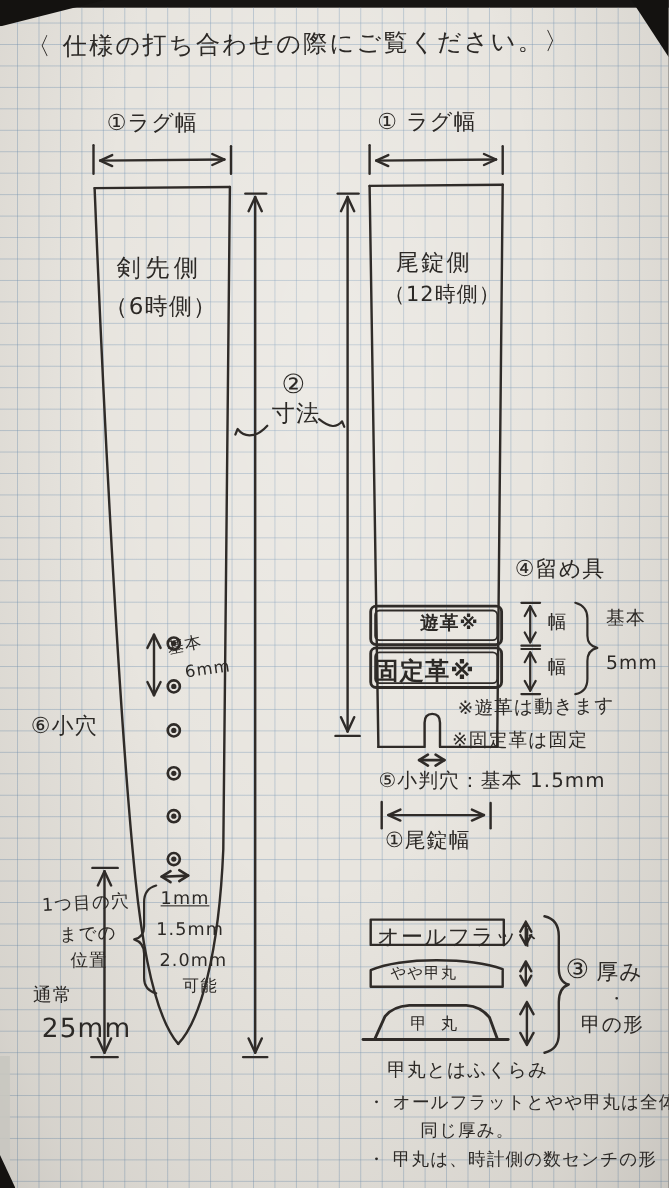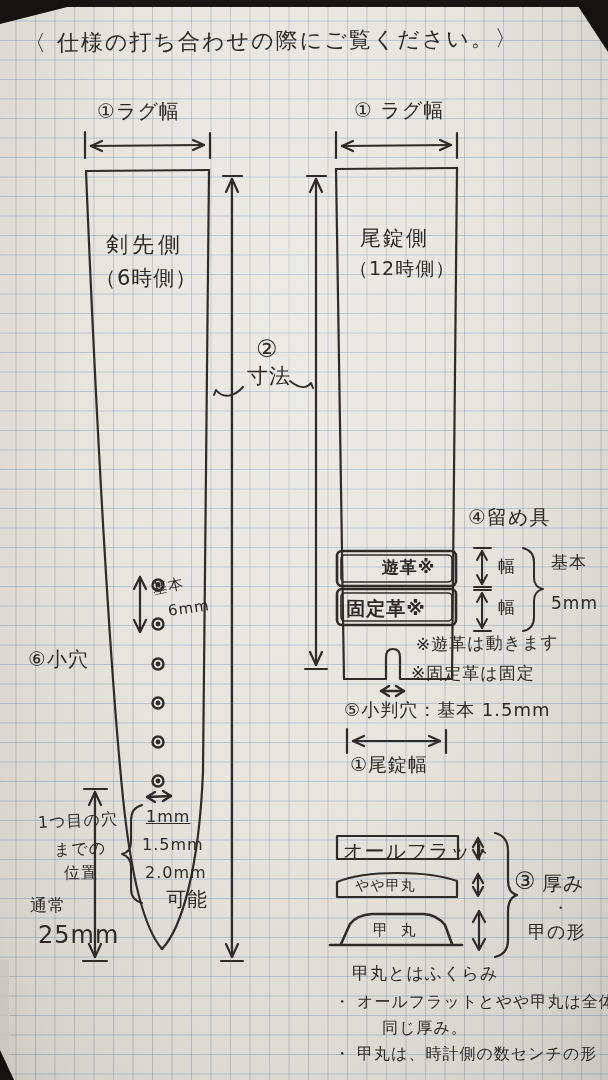--- a/index.html
+++ b/index.html
@@ -170,56 +170,56 @@
     <path d="M478,838 L478,859 M478,838 l-5,9 M478,838 l5,9 M478,859 l-5,-9 M478,859 l5,-9"></path>
     <path d="M478,874 L478,896 M478,874 l-5,9 M478,874 l5,9 M478,896 l-5,-9 M478,896 l5,-9"></path>
     <path d="M479,911 L479,950 M479,911 l-6,11 M479,911 l6,11 M479,950 l-6,-11 M479,950 l6,-11"></path>
   </g>
   <path stroke-width="2.2" d="M495,833 Q508,836 508,851 L508,880 Q508,893 517,895 Q508,898 508,911 L508,940 Q508,954 495,957"></path>
 </svg>
 
 <div class="hw" style="left:24px;top:28px;font-size:22px;transform:rotate(-0.6deg);letter-spacing:2px;">〈 仕様の打ち合わせの際にご覧ください。〉</div>
 
 <div class="hw" style="left:97px;top:100px;font-size:20px;">①ラグ幅</div>
-<div class="hw" style="left:354px;top:99px;font-size:20px;">① ラグ幅</div>
+<div class="hw" style="left:343px;top:99px;font-size:20px;">① ラグ幅</div>
 
 <div class="hw" style="left:106px;top:232px;font-size:22px;letter-spacing:4px;">剣先側</div>
 <div class="hw" style="left:95px;top:266px;font-size:21px;">（6時側）</div>
 
 <div class="hw" style="left:360px;top:226px;font-size:21px;letter-spacing:2px;">尾錠側</div>
 <div class="hw" style="left:349px;top:258px;font-size:19px;">（12時側）</div>
 
 <div class="hw" style="left:256px;top:336px;font-size:24px;">②</div>
 <div class="hw" style="left:247px;top:364px;font-size:21px;">寸法</div>
 
 <div class="hw" style="left:468px;top:506px;font-size:20px;">④留め具</div>
 
 <div class="hw ctr" style="left:337px;top:558px;width:143px;font-size:17px;font-weight:bold;">遊革※</div>
-<div class="hw ctr" style="left:337px;top:598px;width:98px;font-size:19px;font-weight:bold;">固定革※</div>
+<div class="hw ctr" style="left:337px;top:598px;width:98px;font-size:22px;font-weight:bold;">固定革※</div>
 
 <div class="hw" style="left:498px;top:557px;font-size:17px;">幅</div>
 <div class="hw" style="left:498px;top:598px;font-size:17px;">幅</div>
 <div class="hw" style="left:551px;top:553px;font-size:17px;">基本</div>
 <div class="hw" style="left:551px;top:594px;font-size:17px;">5mm</div>
 
 <div class="hw" style="left:416px;top:634px;font-size:17px;transform:rotate(-1deg);">※遊革は動きます</div>
 <div class="hw" style="left:411px;top:664px;font-size:17px;">※固定革は固定</div>
 
 <div class="hw" style="left:344px;top:700px;font-size:18px;">⑤小判穴：基本 1.5mm</div>
 <div class="hw" style="left:350px;top:754px;font-size:19px;">①尾錠幅</div>
 
 <div class="hw" style="left:28px;top:648px;font-size:20px;">⑥小穴</div>
 
 <div class="hw" style="left:152px;top:578px;font-size:15px;transform:rotate(-12deg);">基本</div>
 <div class="hw" style="left:168px;top:600px;font-size:15px;transform:rotate(-8deg);">6mm</div>
 
 <div class="hw" style="left:146px;top:808px;font-size:16px;text-decoration:underline;">1mm</div>
 <div class="hw" style="left:142px;top:836px;font-size:16px;">1.5mm</div>
 <div class="hw" style="left:145px;top:864px;font-size:16px;">2.0mm</div>
-<div class="hw" style="left:166px;top:888px;font-size:20px;">可能</div>
+<div class="hw" style="left:166px;top:888px;font-size:15px;">可能</div>
 
 <div class="hw" style="left:38px;top:812px;font-size:16px;transform:rotate(-3deg);">1つ目の穴</div>
 <div class="hw" style="left:54px;top:840px;font-size:16px;transform:rotate(-2deg);">までの</div>
 <div class="hw" style="left:64px;top:864px;font-size:16px;">位置</div>
 <div class="hw" style="left:30px;top:896px;font-size:17px;">通常</div>
 <div class="hw" style="left:38px;top:922px;font-size:24px;">25mm</div>
 
 <div class="hw" style="left:343px;top:840px;font-size:20px;">オールフラット</div>
 <div class="hw" style="left:355px;top:877px;font-size:14px;">やや甲丸</div>
 <div class="hw" style="left:373px;top:922px;font-size:15px;letter-spacing:4px;">甲 丸</div>

